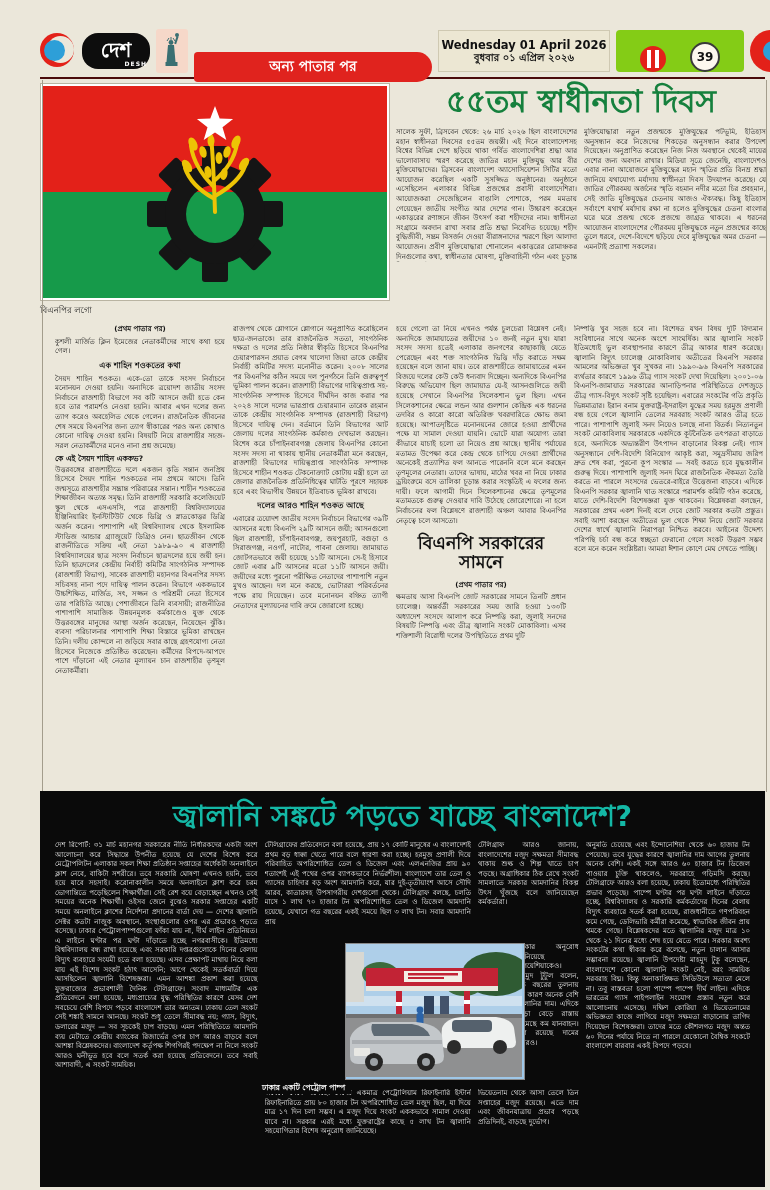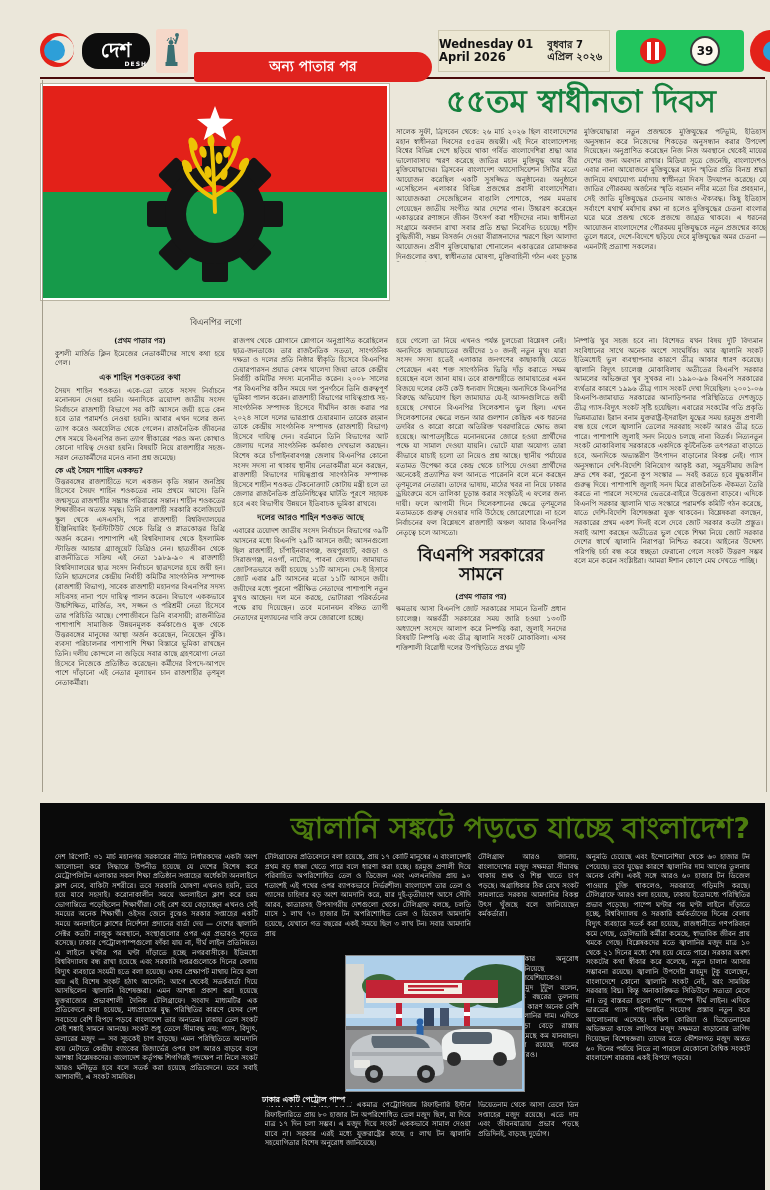--- a/index.html
+++ b/index.html
@@ -10,60 +10,60 @@
   .logo-crescent{position:relative;width:36px;height:36px;flex:0 0 auto;}
   .lc-red{position:absolute;left:0;top:0;width:34px;height:34px;border-radius:50%;background:#e32119;}
   .lc-cream{position:absolute;left:7px;top:3px;width:27px;height:27px;border-radius:50%;background:#ebe7da;}
   .lc-blue{position:absolute;left:4px;top:7px;width:21px;height:21px;border-radius:50%;background:#2d9fd8;}
   .logo-box{position:relative;width:68px;height:36px;background:#0d0d0d;border-radius:16px;color:#fff;
     display:flex;align-items:center;justify-content:center;font-weight:bold;font-size:20px;flex:0 0 auto;}
   .logo-en{position:absolute;right:3px;bottom:2px;font-size:6px;letter-spacing:1px;font-weight:bold;color:#fff;}
   .statue-tile{width:32px;height:44px;background:#f6d8c9;border-radius:3px;display:flex;align-items:center;justify-content:center;flex:0 0 auto;}
   .banner{width:238px;height:30px;background:#e0231e;border-radius:4px 16px 16px 4px;color:#fff;font-weight:bold;
     font-size:14px;display:flex;align-items:center;justify-content:center;flex:0 0 auto;margin-top:32px;}
-  .datebox{width:170px;height:40px;background:#ece7d3;border:1px solid #cfc9b2;display:flex;flex-direction:row;
+  .datebox{width:170px;height:40px;background:#ece7d3;border:1px solid #cfc9b2;display:flex;flex-direction:column;
     align-items:center;justify-content:center;flex:0 0 auto;}
   .date-en{font-size:11.5px;font-weight:bold;line-height:13px;}
   .date-bn{font-size:10px;font-weight:bold;line-height:12px;}
-  .right-cluster{display:flex;align-items:center;justify-content:space-evenly;background:#22c55e;border-radius:4px;
+  .right-cluster{display:flex;align-items:flex-end;justify-content:space-evenly;background:#84cc16;border-radius:4px;
     width:128px;height:42px;flex:0 0 auto;}
   .monogram{position:relative;width:26px;height:26px;border-radius:50%;background:#e32119;}
   .monogram i{position:absolute;top:4px;width:4px;height:18px;background:#fff;}
   .monogram i.b1{left:7px;} .monogram i.b2{left:15px;}
   .numbadge{width:26px;height:26px;border-radius:50%;background:#fdf8ee;border:2px solid #3a3a3a;display:flex;
     align-items:center;justify-content:center;font-weight:bold;font-size:12px;}
   .arc-icon{position:relative;width:24px;height:42px;background:#e32119;border-radius:22px 0 0 22px;flex:0 0 auto;overflow:hidden;}
   .arc-icon b{position:absolute;right:-9px;top:11px;width:20px;height:20px;border-radius:50%;background:#2d9fd8;}
   .hdr-rule{height:2px;background:#4a0b0b;margin:3px 5px 0 40px;}
   
   .top-band{display:flex;margin:4px 5px 0 40px;}
   .flag-wrap{width:352px;flex:0 0 auto;}
   .flag-svg{display:block;border:1px solid #b9b4a2;background:#fff;padding:2px;}
-  .flag-caption{font-size:8.5px;margin-top:15px;color:#1c1c1c;text-align:center;}
+  .flag-caption{font-size:8.5px;margin-top:3px;color:#1c1c1c;}
   .brisbane{width:372px;padding-left:4px;}
   .b-head{font-size:31px;line-height:37px;font-weight:bold;text-align:center;margin:0 0 8px;color:#15803d;}
   .top-cols{display:flex;gap:7px;height:134px;overflow:hidden;}
   .tcol{font-size:7px;line-height:1.37;text-align:justify;overflow:hidden;}
   .tcol.c1{width:181px;} .tcol.c2{width:182px;}
   
   .mid-band{margin:7px 5px 0 40px;padding-left:15px;}
   .mid-head{width:338px;font-size:24px;font-weight:bold;text-align:center;line-height:1.1;margin:0 0 5px;color:#0c0c0c;}
   .mid-cols{display:flex;gap:8px;}
   .mcol{height:458px;overflow:hidden;font-size:7px;line-height:1.37;text-align:justify;}
   .m1{width:170px;} .m2{width:155px;} .m3{width:170px;} .m4{width:189px;}
   .continued{font-weight:bold;text-align:center;font-size:7px;margin:0 0 3px;}
   .sub-c{font-weight:bold;text-align:center;font-size:8px;margin:4px 0 3px;}
   .sub-l{font-weight:bold;font-size:7.5px;margin:3px 0 1px;}
   .bnp-head{font-size:17.5px;font-weight:bold;text-align:center;line-height:1.05;margin:8px 0 10px;}
   
   .edge{position:absolute;top:80px;width:1px;height:712px;background:#a39d8c;}
   .edge.l{left:42px;} .edge.r{left:766px;}
   
   .fuel{position:relative;margin:8px 5px 0 40px;padding:6px 15px 8px;background:#0a0a0a;color:#fff;}
-  .fuel-head{text-align:right;font-size:29px;line-height:38px;font-weight:bold;margin:0 0 6px;color:#4d7c0f;}
+  .fuel-head{text-align:center;font-size:29px;line-height:38px;font-weight:bold;margin:0 0 6px;color:#14b8a6;}
   .fuel-cols{display:flex;gap:7px;height:338px;overflow:hidden;}
   .fcol{font-size:7px;line-height:1.37;text-align:justify;overflow:hidden;color:#f2f2f2;}
   .f1{width:207px;} .f2{width:211px;} .f3{width:103px;} .f4{width:168px;}
   .seg-top{height:102px;overflow:hidden;}
   .f-spacer{height:146px;}
   .seg-mid{height:146px;overflow:hidden;padding-left:38px;}
   .seg-bot{height:90px;overflow:hidden;}
   .photo{position:absolute;left:305px;top:152px;width:178px;height:135px;border:1px solid #8a8a8a;background:#9ec7e8;z-index:3;}
   .photo svg{display:block;}
   .photo-caption{position:absolute;left:222px;top:291px;font-size:7.5px;font-weight:bold;color:#fff;z-index:4;background:#0a0a0a;padding-right:6px;}
@@ -91,21 +91,21 @@
         <path d="M5,9 L7,6 M9,8 L9,5 M13,9 L11,6" stroke="#3a6f72" stroke-width="1"></path>
         <path d="M6,13 L12,13 L13.5,30 L4.5,30 Z" fill="#3a6f72"></path>
         <rect x="3.5" y="30" width="12" height="4" fill="#3a6f72"></rect>
       </svg>
     </div>
     <div class="banner">
       <span>অন্য পাতার পর</span>
     </div>
     <div class="datebox">
       <div class="date-en">Wednesday 01 April 2026</div>
-      <div class="date-bn">বুধবার 7 এপ্রিল ২০২৬</div>
+      <div class="date-bn">বুধবার ০১ এপ্রিল ২০২৬</div>
     </div>
     <div class="right-cluster">
       <div class="monogram">
           <i class="b1"></i>
           <i class="b2"></i>
         </div>
       <div class="numbadge">
         <span>39</span>
       </div>
     </div>

